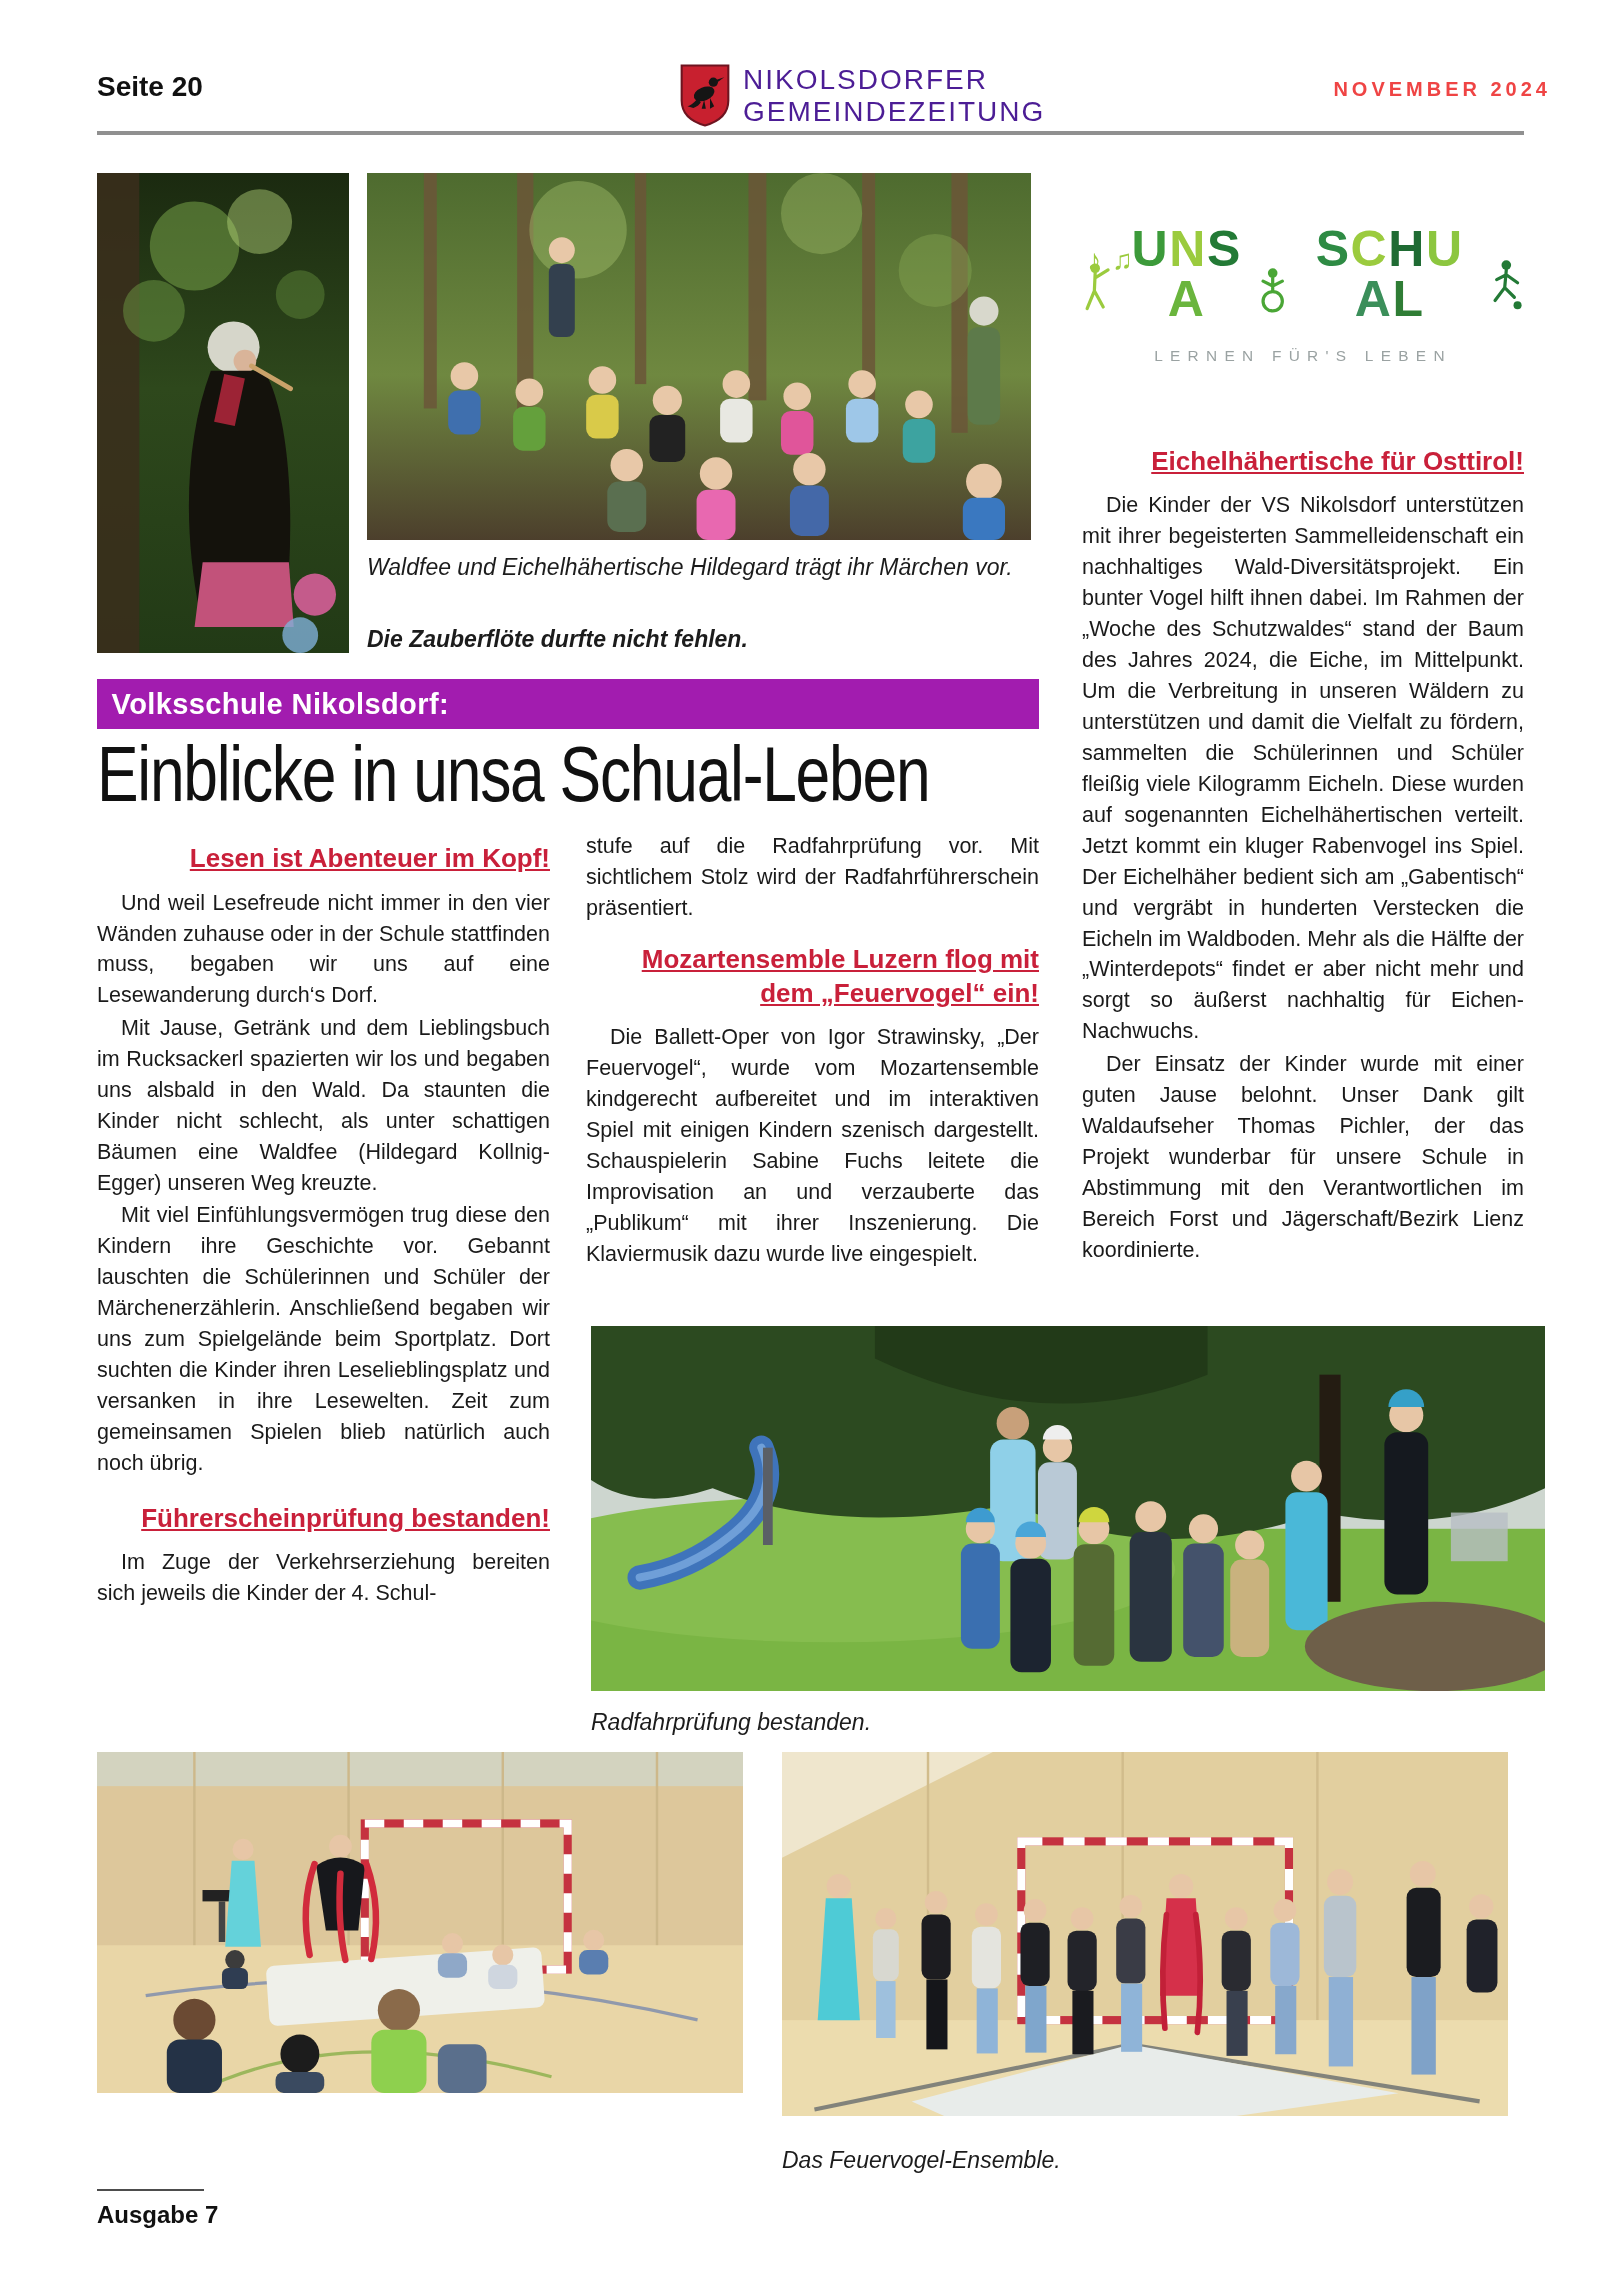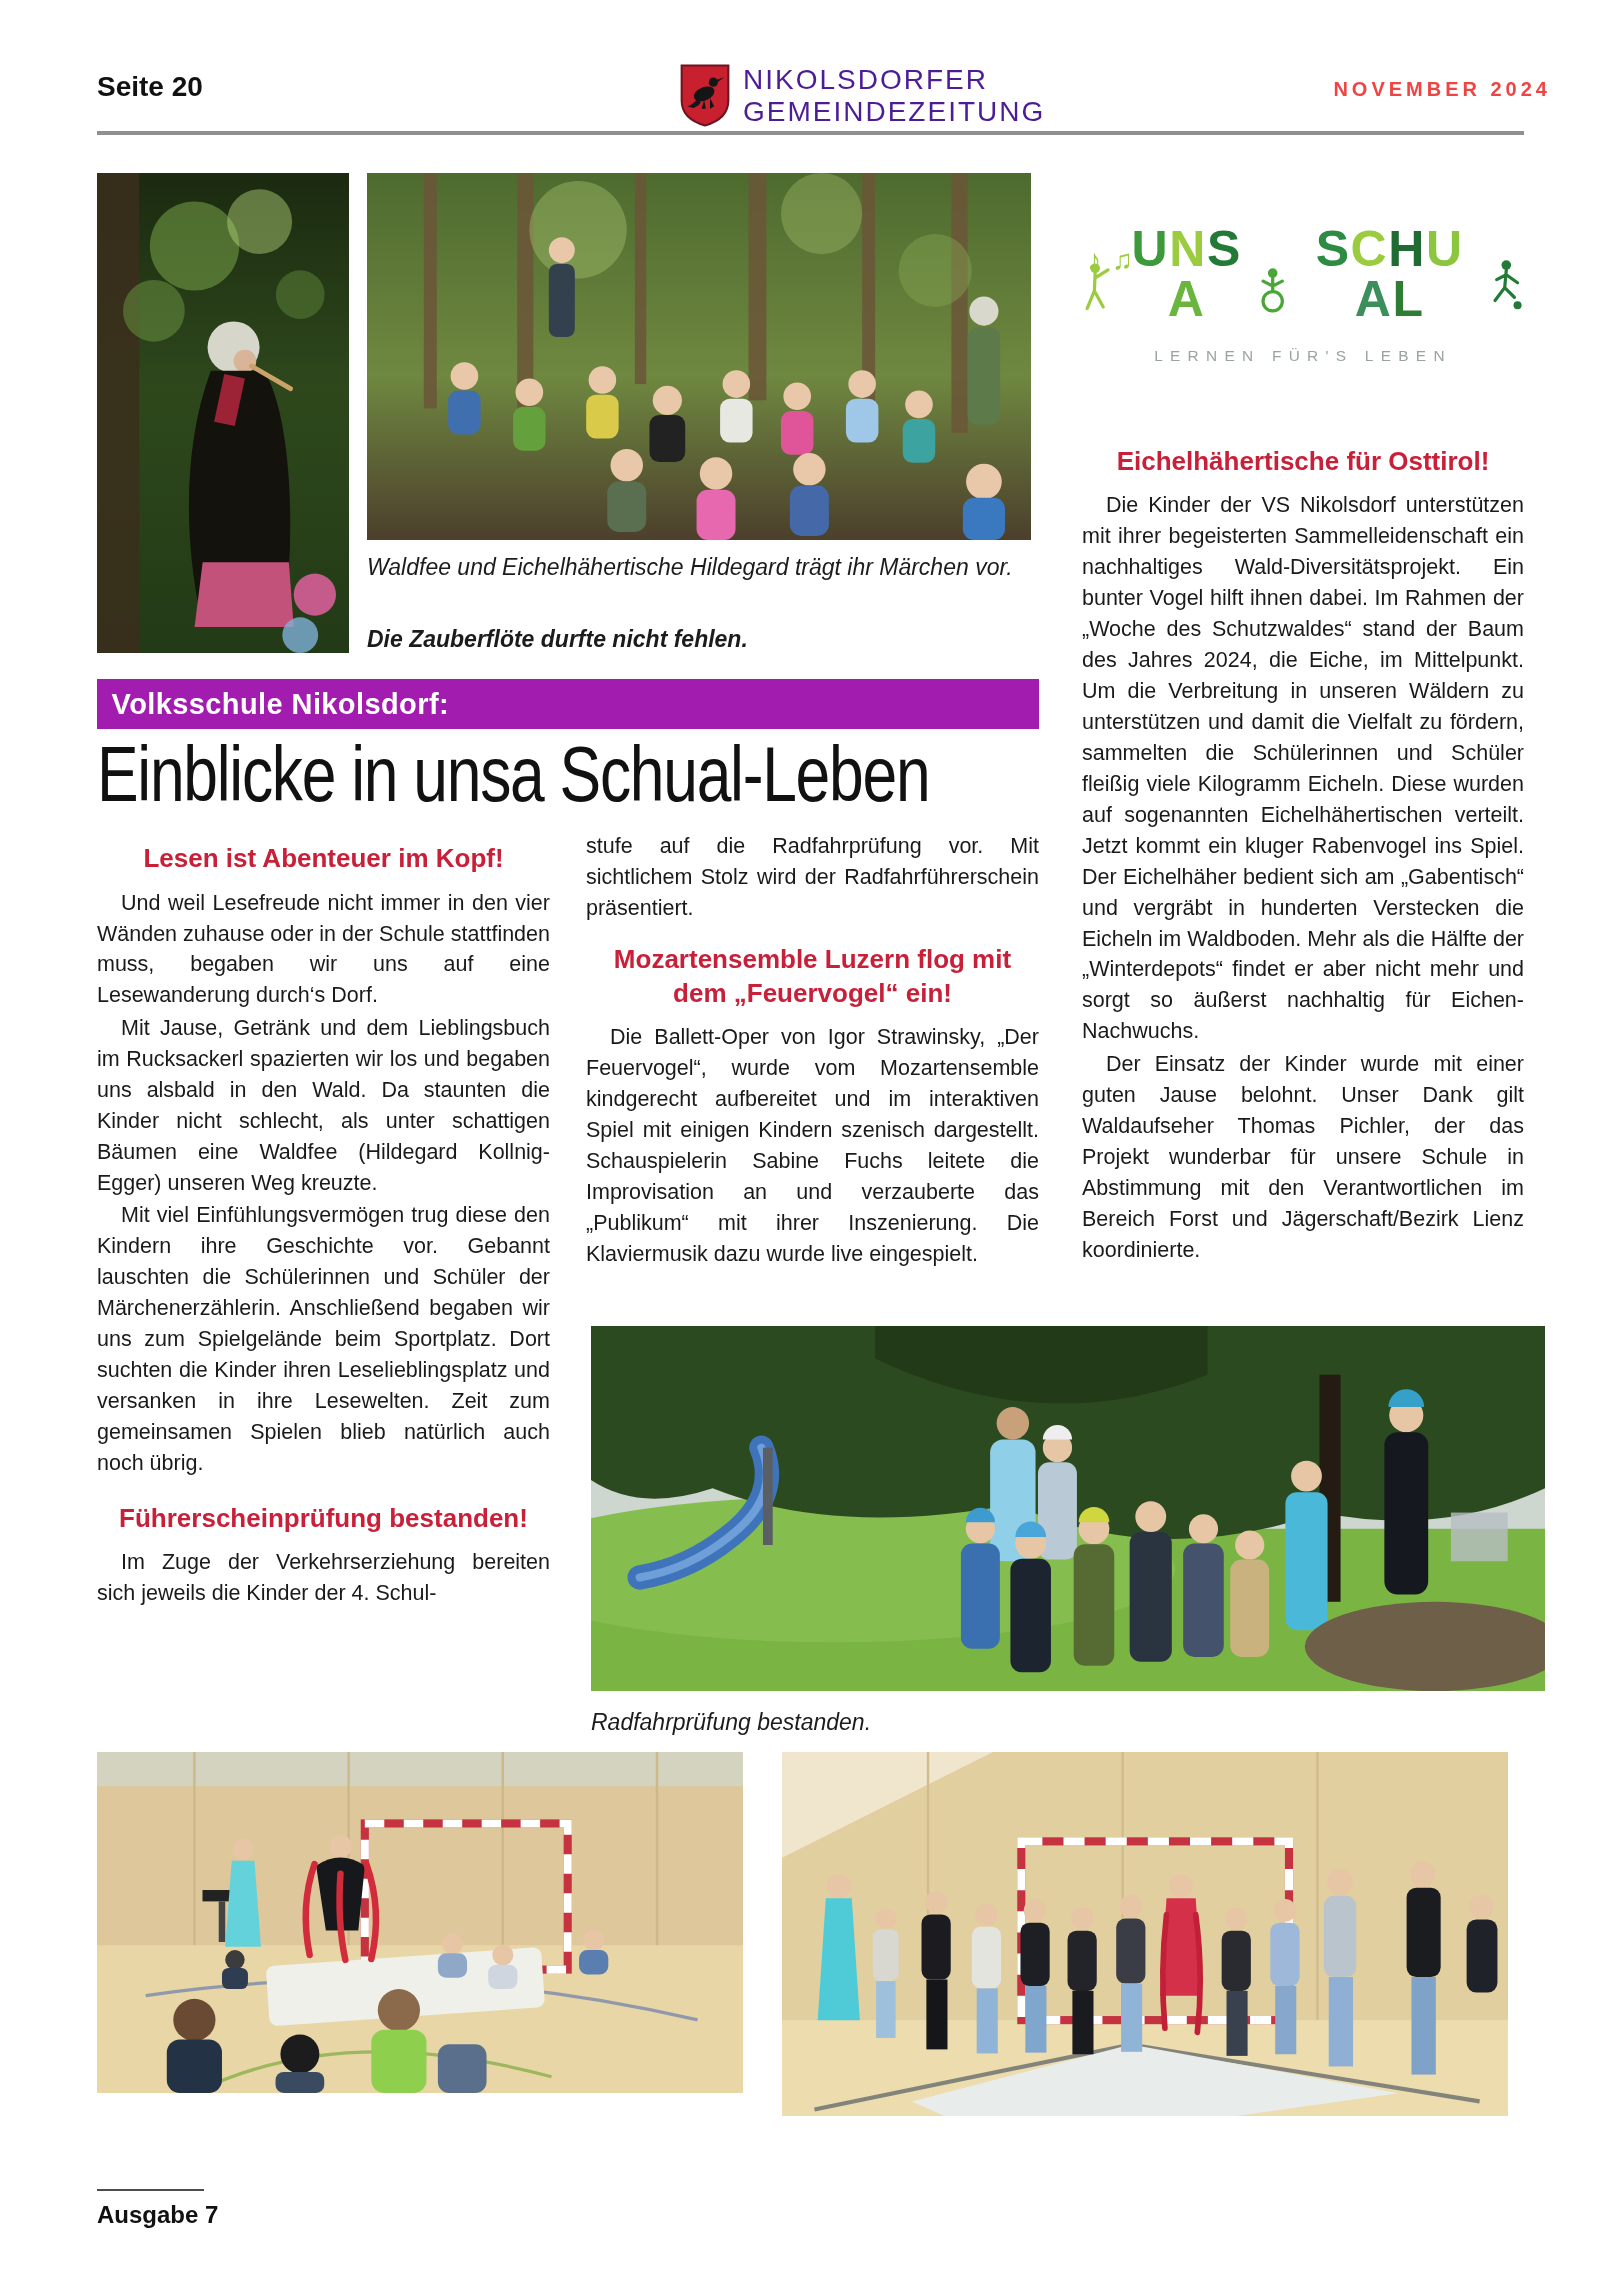--- a/index.html
+++ b/index.html
@@ -29,22 +29,22 @@
           display:flex;align-items:center;}
   .kicker span{font-size:29px;font-weight:bold;padding-left:14.6px;letter-spacing:0.4px;}
   .headline{left:97px;top:734px;width:1136px;}
   .headline span{display:inline-block;font-size:78px;line-height:1.04;color:#111;font-weight:400;
                  letter-spacing:-1.6px;transform:scaleX(.80);transform-origin:0 50%;white-space:nowrap;}
 
   
   .col{font-size:21.5px;line-height:1.44;text-align:justify;}
   .col p{margin:0 0 1.6px 0;text-indent:24px;}
   .col p.noindent{text-indent:0;}
-  .red-head{color:#c9203a;font-weight:bold;font-size:26px;text-align:center;line-height:1.3;
-            margin:11.4px 0 11.4px 0;text-indent:0;}
+  .red-head{color:#c9203a;font-weight:bold;font-size:26px;text-align:right;line-height:1.3;
+            margin:11.4px 0 11.4px 0;text-indent:0;text-decoration:underline;}
   .col1{left:97px;top:831px;width:453px;}
   .col2{left:586px;top:831px;width:453px;}
   .col3{left:1082px;top:170px;width:442px;}
 
   
   .unsa-logo{text-align:center;margin-bottom:28px;position:relative;height:193px;}
   .unsa-row{display:flex;align-items:flex-end;justify-content:center;gap:8px;margin-top:54px;}
   .unsa-word{font-weight:bold;font-size:50px;letter-spacing:1.6px;line-height:1;}
   .unsa-word span{display:inline-block;}
   .unsa-notes{position:absolute;left:4.9px;top:16px;color:#9bcb3e;font-size:28px;letter-spacing:1.6px;}
@@ -396,18 +396,19 @@
           <rect x="674" y="277" width="30" height="110" fill="#8fb0d4"></rect>
         <circle cx="790" cy="150" r="16" fill="#e7c6a6"></circle>
           <rect x="770" y="167" width="42" height="110" rx="12" fill="#1b1c20"></rect>
           <rect x="776" y="277" width="30" height="120" fill="#7fa2c8"></rect>
         <circle cx="862" cy="190" r="15" fill="#e7c6a6"></circle>
           <rect x="844" y="206" width="38" height="90" rx="12" fill="#20222a"></rect>
       </g>
     </svg>
   </div>
 
+  <div class="abs caption" style="left:782px;top:2144px;width:722px;">Das Feuervogel-Ensemble.</div>
 
   <div class="abs footer-rule"></div>
   <div class="abs footer-issue">Ausgabe 7</div>
 
 </div>
 
 
 </body></html>

